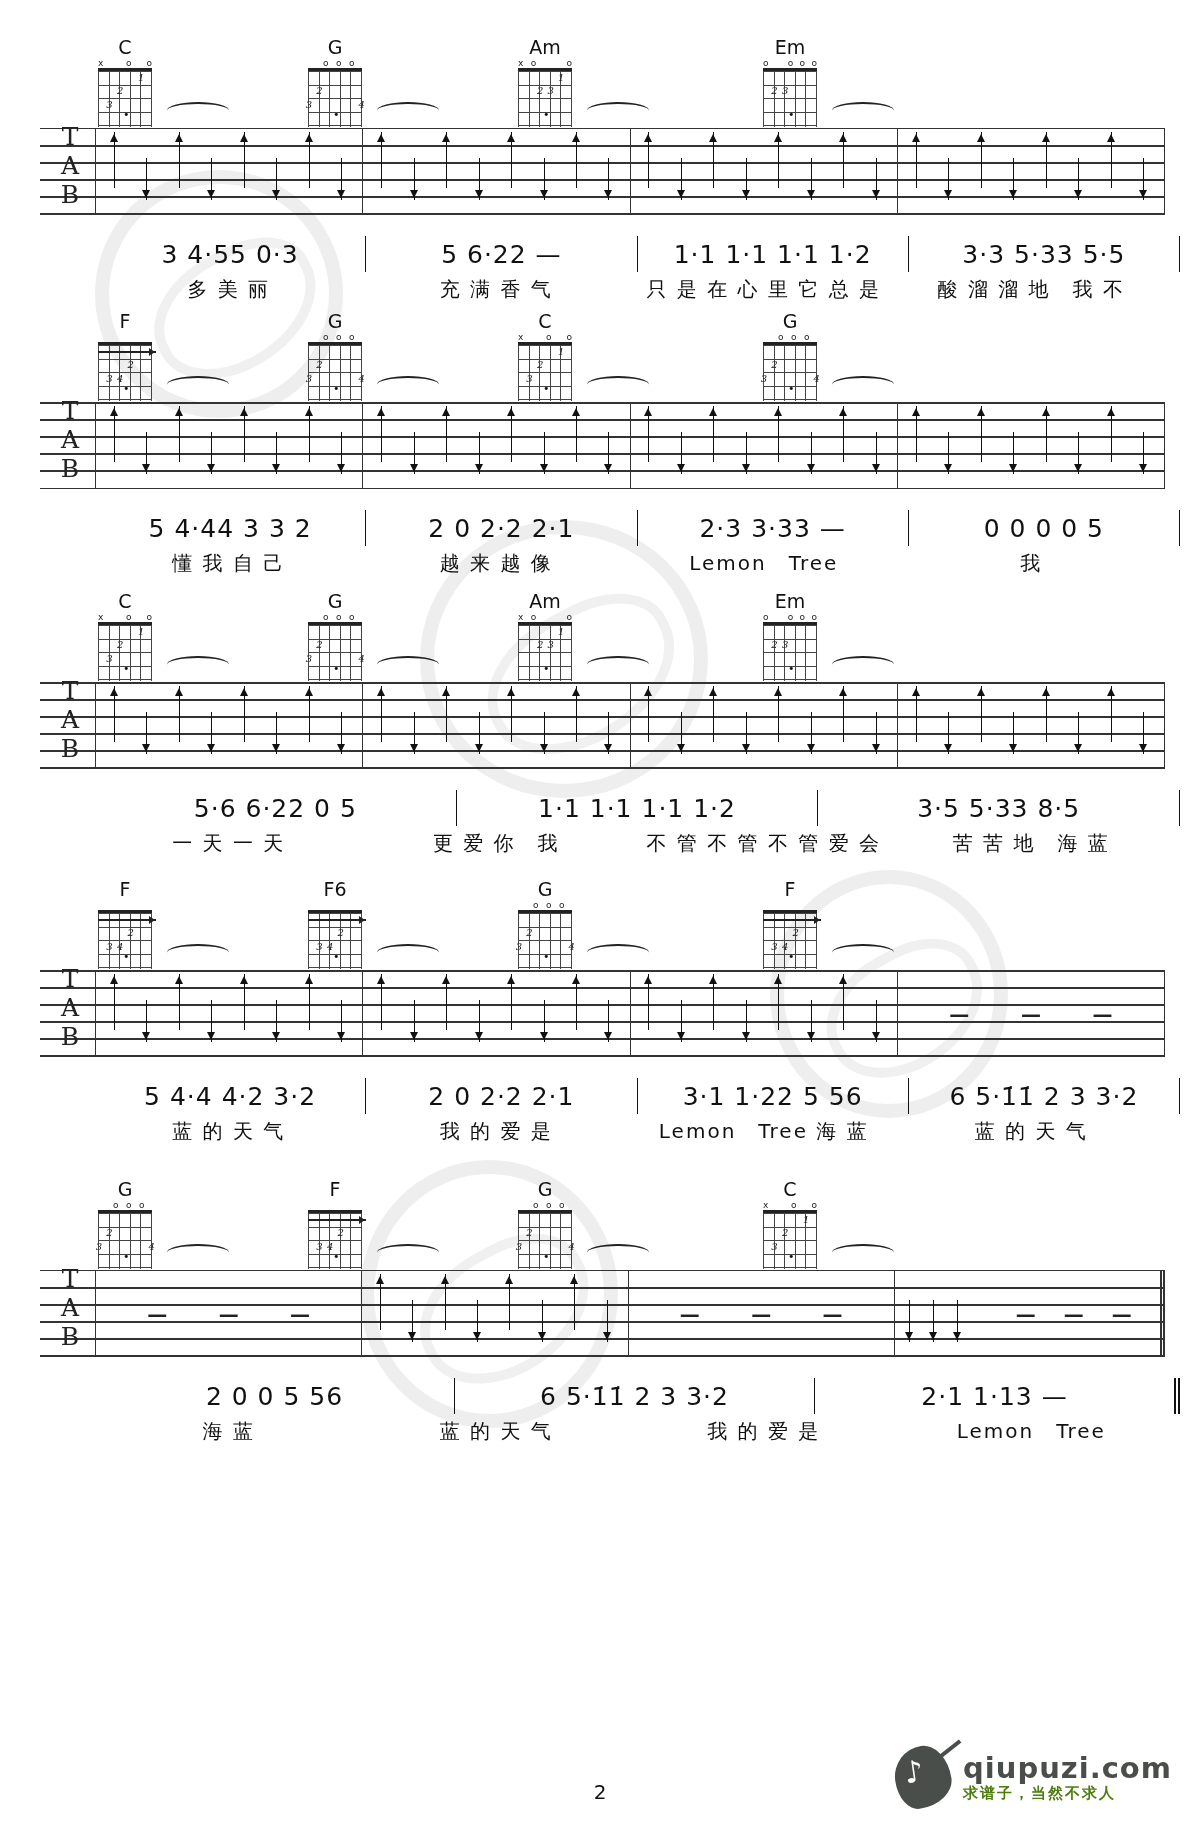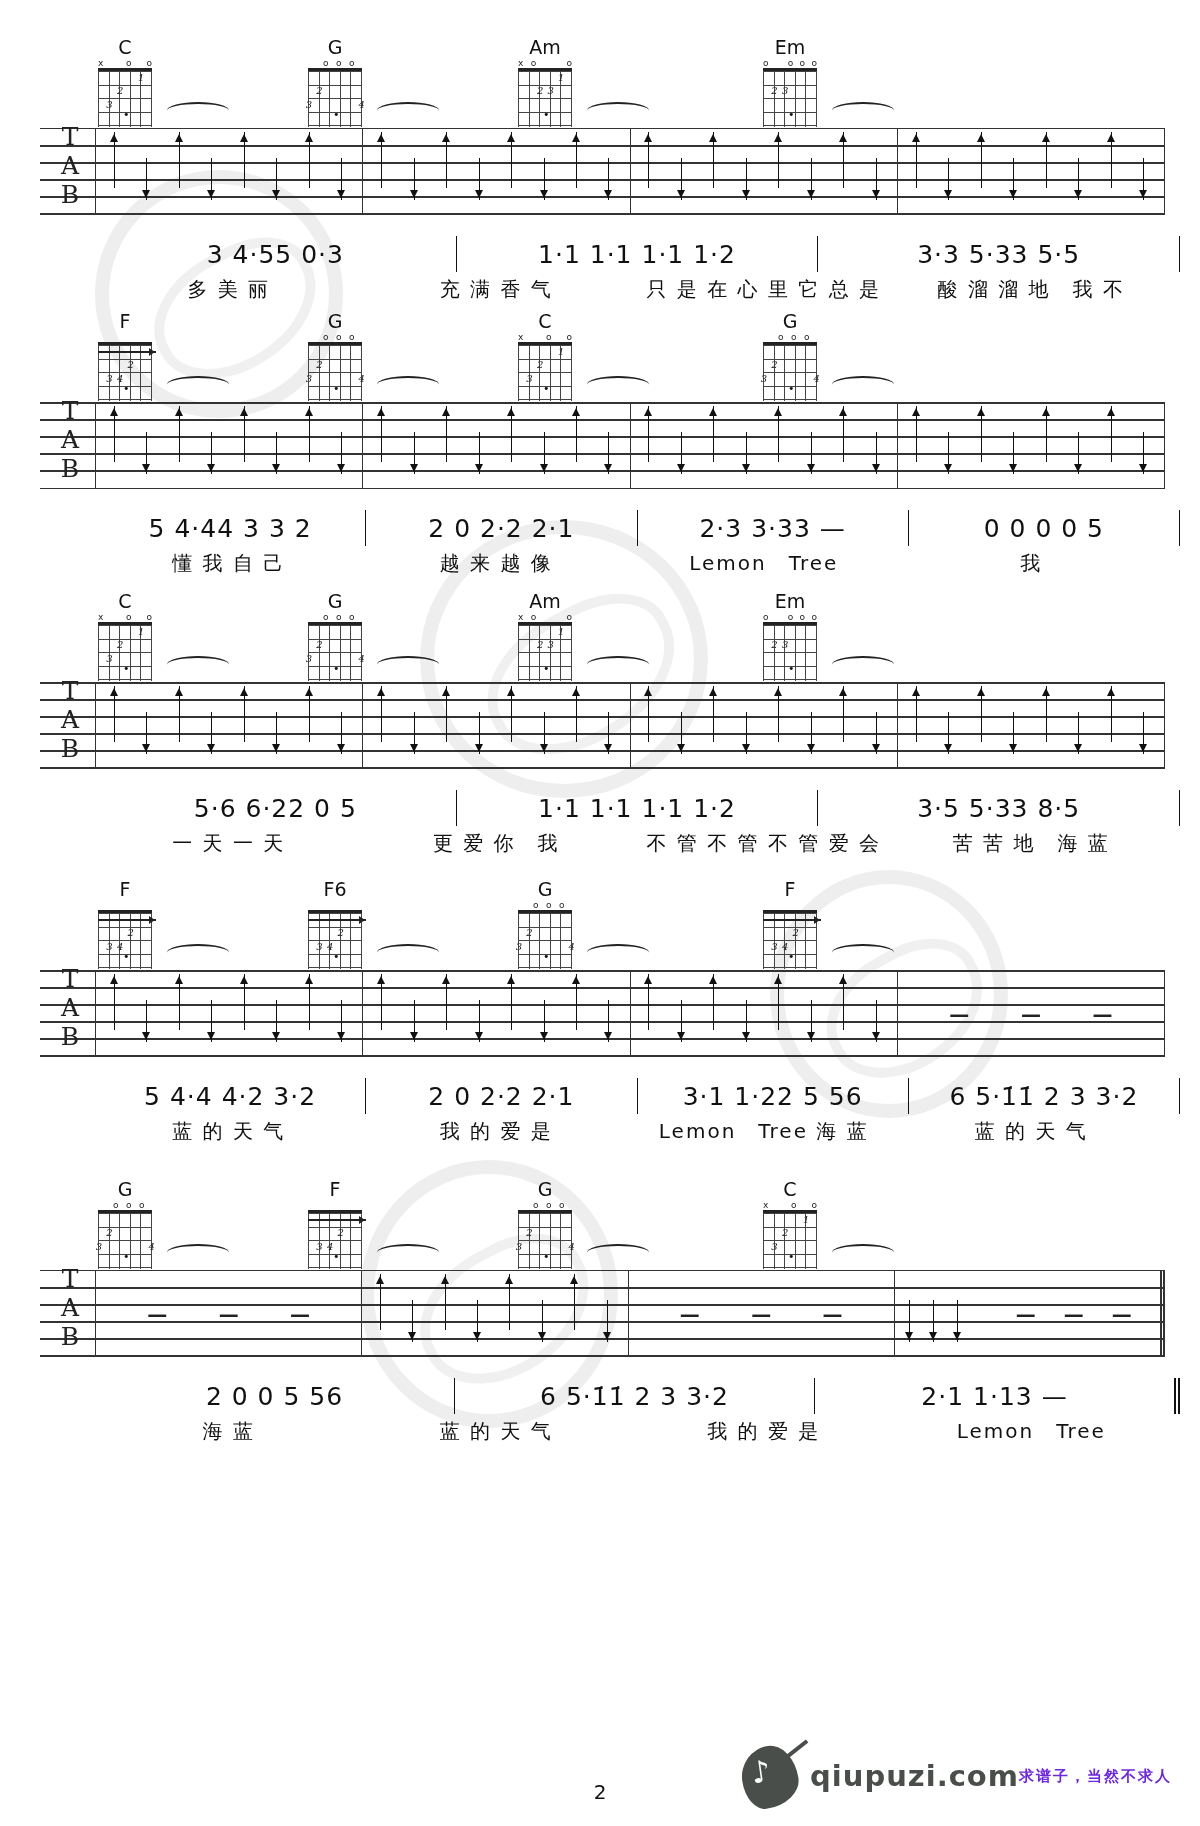--- a/index.html
+++ b/index.html
@@ -59,23 +59,23 @@
   .lm{flex:1;display:flex;align-items:center;justify-content:center;font-size:20px;
     letter-spacing:2px;white-space:nowrap;overflow:hidden;color:#111;}
   
   .pageno{position:absolute;left:0;width:100%;bottom:22px;text-align:center;font-size:20px;}
   .brand{position:absolute;right:28px;bottom:18px;display:flex;align-items:center;gap:12px;}
   .pick{position:relative;width:56px;height:62px;background:#4a4e4a;
     border-radius:54% 46% 64% 36% / 50% 58% 42% 50%;transform:rotate(-8deg);}
   .pick::after{content:"♪";position:absolute;left:10px;top:10px;color:#fff;font-size:30px;line-height:1;}
   .pick::before{content:"";position:absolute;right:-12px;top:-8px;width:26px;height:14px;
     border-bottom:4px solid #4a4e4a;transform:rotate(-30deg);}
-  .brandtxt{display:flex;flex-direction:row;line-height:1.15;align-items:center;}
+  .brandtxt{display:flex;flex-direction:column;line-height:1.15;}
   .site{font-size:29px;font-weight:bold;color:#4a4e4a;letter-spacing:1px;}
-  .slogan{font-size:15px;font-weight:bold;color:#6d28d9;letter-spacing:2px;}
+  .slogan{font-size:15px;font-weight:bold;color:#4d7c0f;letter-spacing:2px;}
 </style>
 </head>
 <body>
 
 <div class="page">
 
   <div class="wm" style="left:95px;top:170px;width:220px;height:220px;"></div>
   <div class="wm" style="left:420px;top:520px;width:260px;height:250px;"></div>
   <div class="wm" style="left:770px;top:870px;width:210px;height:220px;"></div>
   <div class="wm" style="left:360px;top:1160px;width:230px;height:240px;"></div>
@@ -199,20 +199,21 @@
               <div class="stem down" style="left: 43.31%;"></div>
               <div class="stem up" style="left: 55.51%;"></div>
               <div class="stem down" style="left: 67.71%;"></div>
               <div class="stem up" style="left: 79.91%;"></div>
               <div class="stem down" style="left: 92.11%;"></div>
             </div>
           </div>
         </div>
         <div class="nrow">
           <div class="nm">3 4·55 0·3</div>
+          <div class="nm">5 6·22 —</div>
           <div class="nm">1·1 1·1 1·1 1·2</div>
           <div class="nm">3·3 5·33 5·5</div>
         </div>
         <div class="lrow">
           <div class="lm">多 美 丽</div>
           <div class="lm">充 满 香 气</div>
           <div class="lm">只 是 在 心 里 它 总 是</div>
           <div class="lm">酸 溜 溜 地　我 不</div>
         </div>
       </div>

